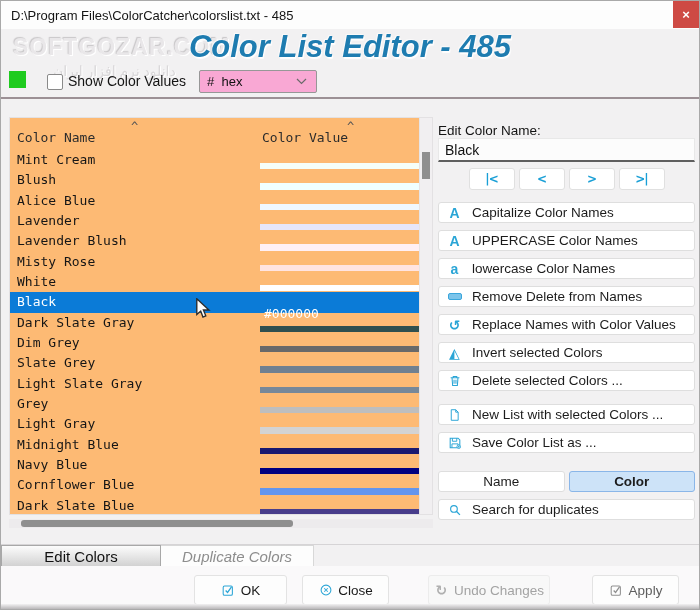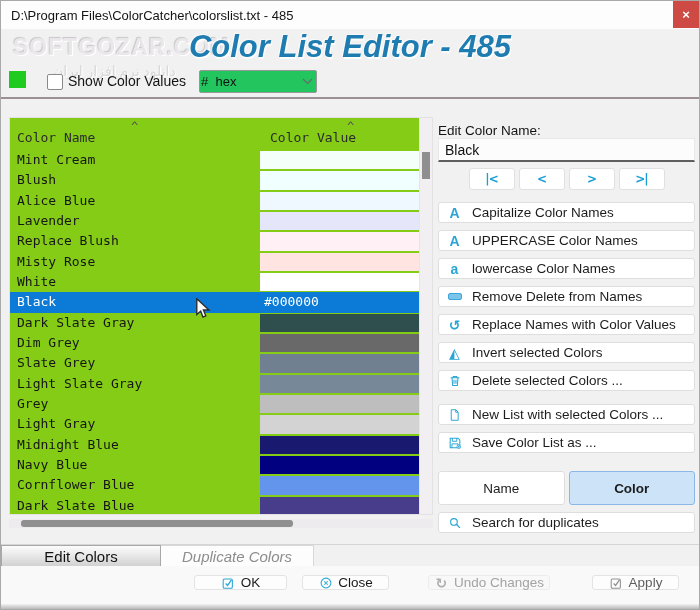--- a/index.html
+++ b/index.html
@@ -20,40 +20,40 @@
     text-shadow:1px 1px 0 #fff;filter:blur(.7px);}
   .app-title{position:absolute;left:0;right:0;top:28px;text-align:center;font-size:31px;
     font-style:italic;font-weight:bold;color:#1e7cb0;
     text-shadow:1px 2px 1px rgba(255,255,255,.95),-1px -1px 1px rgba(255,255,255,.7);}
 
   
   .tb-swatch{position:absolute;left:8px;top:70px;width:17px;height:17px;}
   .tb-check{position:absolute;left:46px;top:73px;width:14px;height:14px;background:#fff;
     border:1px solid #8a8a8a;border-radius:2px;}
   .tb-check-label{position:absolute;left:67px;top:72px;font-size:14px;color:#141414;}
-  .format-select{position:absolute;left:198px;top:69px;width:118px;height:23px;background:#22c55e;
+  .format-select{position:absolute;left:198px;top:69px;width:118px;height:23px;background:#f9a8d4;
     border:1px solid #979797;border-radius:2px;box-sizing:border-box;display:flex;align-items:center;
-    justify-content:space-between;padding:0 1px;font-size:13px;color:#111;}
+    justify-content:space-between;padding:0 7px;font-size:13px;color:#111;}
   .format-select .val{white-space:pre;}
   .divider{position:absolute;left:0;top:96px;width:100%;height:2px;background:#9c9095;}
 
   
-  .table-panel{position:absolute;left:8px;top:116px;width:424px;height:398px;background:#84cc16;
+  .table-panel{position:absolute;left:8px;top:116px;width:424px;height:398px;background:#fdba74;
     border:1px solid #e3e1e3;box-sizing:border-box;overflow:hidden;}
   .t-header{position:relative;height:32px;font-family:"DejaVu Sans Mono",monospace;font-size:13px;color:#2c2c2c;}
   .t-header .hdr-name{position:absolute;left:7px;top:12px;}
-  .t-header .hdr-value{position:absolute;left:260px;top:12px;}
+  .t-header .hdr-value{position:absolute;left:252px;top:12px;}
   .t-header .caret{position:absolute;font-size:12px;color:#555;top:2px;}
   .t-header .caret.c1{left:121px;}
   .t-header .caret.c2{left:337px;}
   .t-body{position:absolute;left:0;top:32px;width:422px;}
   .t-row{position:relative;height:20.33px;display:flex;}
   .cell-name{width:250px;box-sizing:border-box;padding-left:7px;font-family:"DejaVu Sans Mono",monospace;
     font-size:13px;color:#161616;line-height:20.3px;white-space:nowrap;overflow:hidden;}
-  .cell-value{width:160px;position:relative;}
+  .cell-value{width:160px;position:relative;margin-top:12px;}
   .cell-value .fill{position:absolute;left:0;right:0;top:1px;bottom:1px;}
   .t-row.selected{background:#0b7bd7;}
   .t-row.selected .cell-name{color:#fff;}
   .t-row.selected .cell-value .valtext{position:absolute;left:4px;top:0;color:#fff;
     font-family:"DejaVu Sans Mono",monospace;font-size:13px;line-height:20.3px;}
   .v-scroll{position:absolute;right:0;top:0;width:12px;height:396px;background:#f1eff1;border-left:1px solid #e6e4e6;}
   .v-thumb{position:absolute;left:2px;top:34px;width:8px;height:27px;background:#8f8f8f;}
   .h-scroll{position:absolute;left:8px;top:518px;width:424px;height:9px;background:#edebed;}
   .h-thumb{position:absolute;left:12px;top:1px;width:272px;height:7px;background:#8f8f8f;border-radius:3px;}
 
@@ -68,35 +68,35 @@
     color:#199fd6;font-weight:bold;font-size:12px;font-family:"DejaVu Sans",sans-serif;
     display:flex;align-items:center;justify-content:center;letter-spacing:-1px;cursor:default;}
   .action-btn{height:21px;width:100%;box-sizing:border-box;background:#fff;border:1px solid #dedede;
     border-radius:3px;display:flex;align-items:center;padding:0 8px;gap:10px;font-size:13.5px;
     color:#1c1c1c;margin-bottom:7px;cursor:default;}
   .gap-sm{height:6px;} .gap-lg{height:11px;}
   .icon{display:inline-flex;align-items:center;justify-content:center;width:15px;height:15px;flex:0 0 15px;}
   .ic-text{font-weight:bold;font-size:14px;color:#3fb0e4;font-family:"Liberation Sans",sans-serif;}
   .ic-char{font-weight:bold;font-size:14px;font-family:"DejaVu Sans",sans-serif;color:#2aa5d6;line-height:1;}
   .ic-dash{width:12px;height:5px;background:#7cc4ea;border:1px solid #3aa6dc;border-radius:2px;}
-  .toggle-row{display:flex;height:34px;margin-bottom:7px;gap:4px;}
+  .toggle-row{display:flex;height:21px;margin-bottom:7px;gap:4px;}
   .toggle-opt{flex:1;display:flex;align-items:center;justify-content:center;font-size:13.5px;color:#1c1c1c;
     background:#fff;border:1px solid #dedede;border-radius:3px;cursor:default;box-sizing:border-box;}
   .toggle-opt.active{background:#cde3f8;border:1px solid #8ab6e8;font-weight:bold;}
 
   
   .tabbar{position:absolute;left:0;top:543px;width:100%;height:22px;background:#f2f1f2;border-top:1px solid #d6d4d6;}
   .tab{position:absolute;top:0;height:22px;box-sizing:border-box;display:flex;align-items:center;
     justify-content:center;font-size:15px;cursor:default;}
   .tab.active{left:0;width:160px;background:linear-gradient(#fcfcfc,#d2d2d2);
     border:1px solid #a8a8a8;color:#111;}
   .tab.inactive{left:160px;width:153px;background:#fdfdfd;border:1px solid #d8d8d8;border-left:none;
     font-style:italic;color:#8d8d8d;}
   .footer{position:absolute;left:0;top:565px;width:100%;height:39px;background:#faf9fa;}
-  .footer-btn{position:absolute;top:9px;height:15px;box-sizing:border-box;background:#fdfdfd;
+  .footer-btn{position:absolute;top:9px;height:30px;box-sizing:border-box;background:#fdfdfd;
     border:1px solid #e3e3e3;border-radius:3px;display:flex;align-items:center;justify-content:center;
     gap:5px;font-size:13.5px;color:#1a1a1a;cursor:default;}
   .footer-btn.disabled{color:#a3a3a3;background:#f8f8f8;border-color:#ececec;}
   .footer-btn.muted{color:#5e5e5e;}
   .bottom-edge{position:absolute;left:0;bottom:0;width:100%;height:5px;
     background:linear-gradient(#f2f1f2,#b9b7b9);}
 
   .cursor{position:absolute;left:194px;top:297px;pointer-events:none;}
   svg{display:block;}
 </style>
@@ -155,21 +155,21 @@
             <div class="fill" style="background: rgb(240, 248, 255);"></div>
           </div>
         </div>
         <div class="t-row">
           <div class="cell-name">Lavender</div>
           <div class="cell-value">
             <div class="fill" style="background: rgb(230, 230, 250);"></div>
           </div>
         </div>
         <div class="t-row">
-          <div class="cell-name">Replace Blush</div>
+          <div class="cell-name">Lavender Blush</div>
           <div class="cell-value">
             <div class="fill" style="background: rgb(255, 240, 245);"></div>
           </div>
         </div>
         <div class="t-row">
           <div class="cell-name">Misty Rose</div>
           <div class="cell-value">
             <div class="fill" style="background: rgb(255, 228, 225);"></div>
           </div>
         </div>

